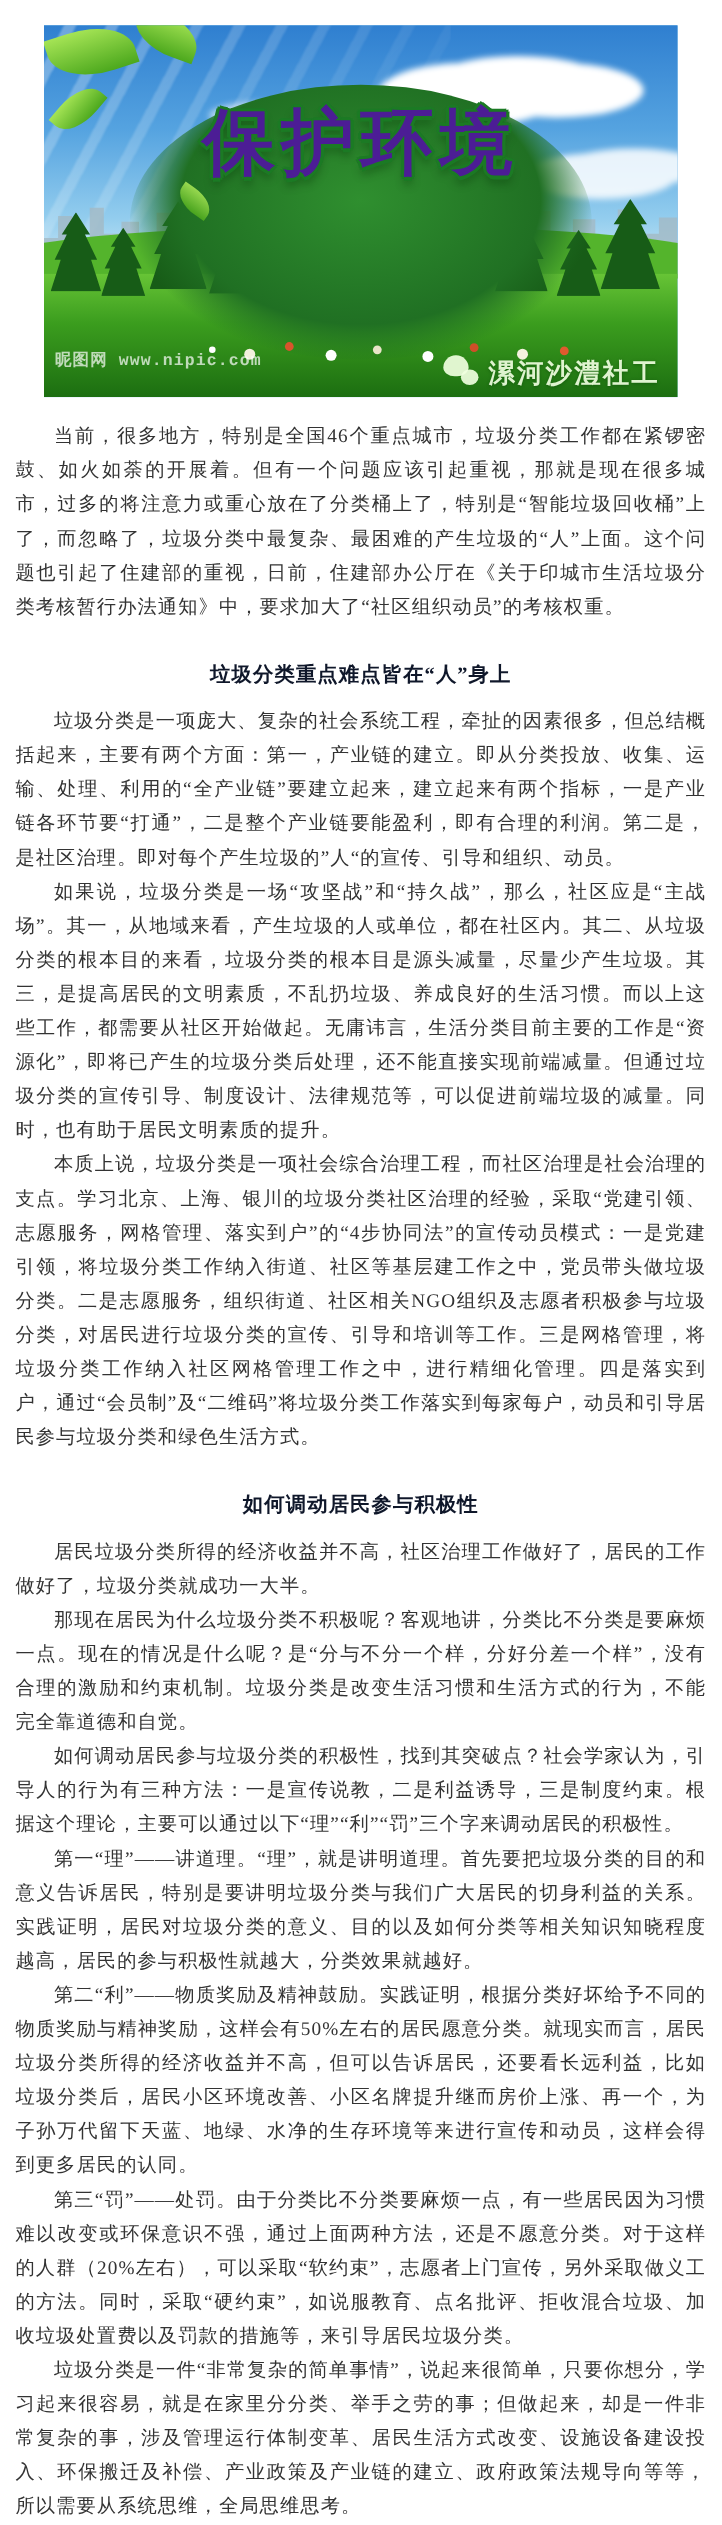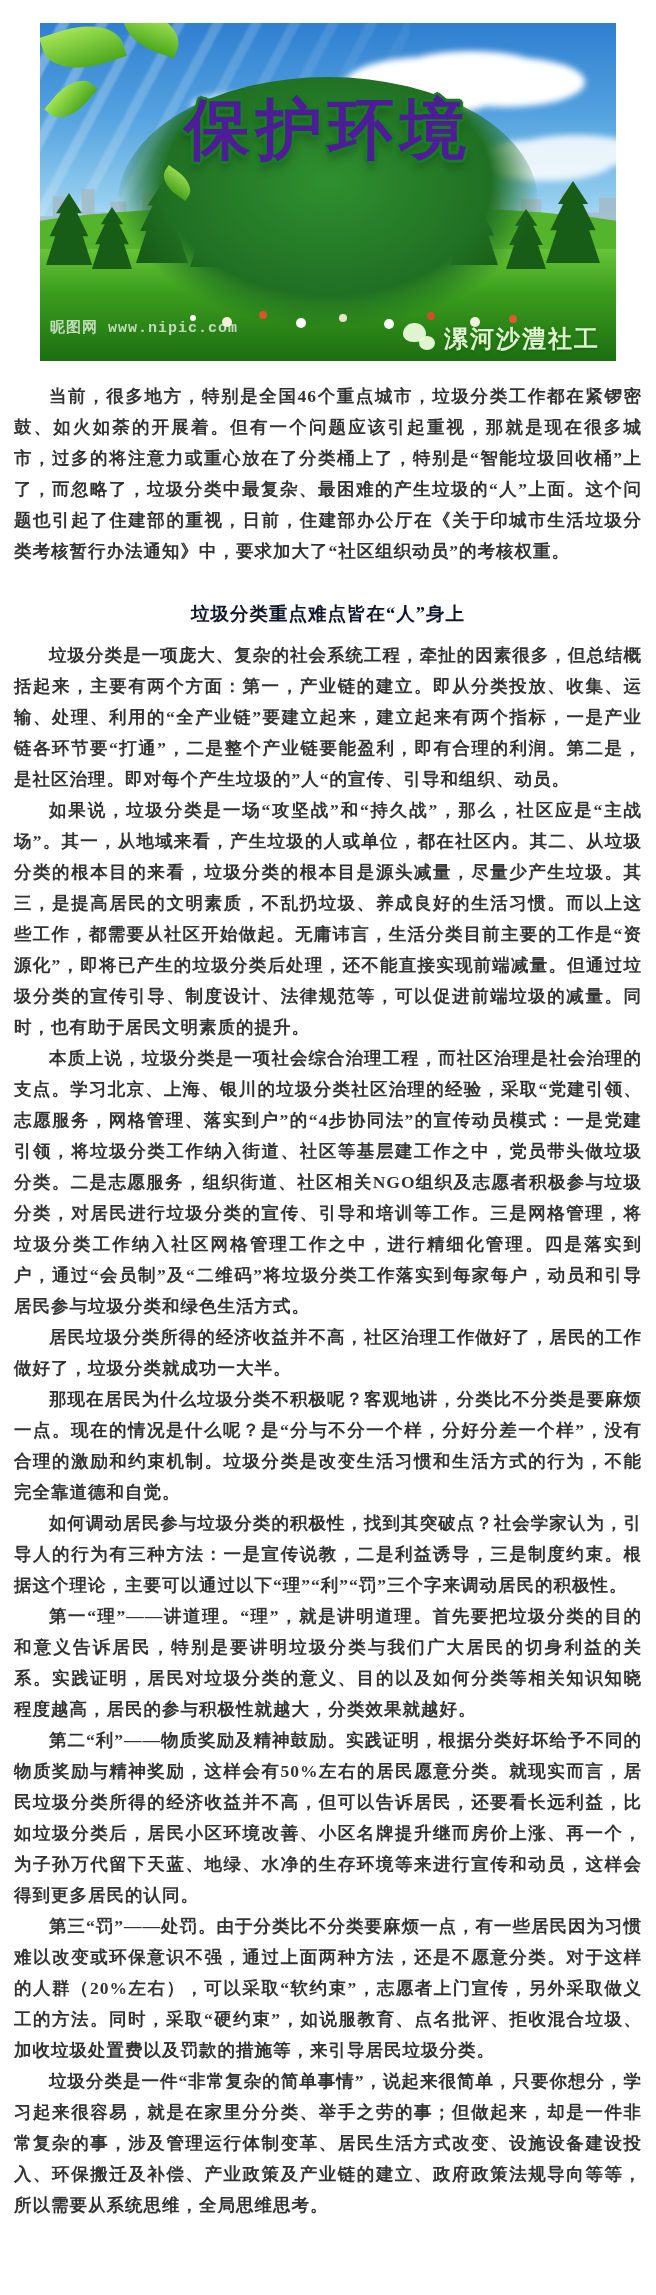--- a/index.html
+++ b/index.html
@@ -57,21 +57,21 @@
         text-shadow:0 1px 3px rgba(0,60,0,.45);}
   .wx-icon{position:relative;width:32px;height:27px;display:inline-block;}
   .wx-icon::before{content:"";position:absolute;left:0;top:0;width:23px;height:19px;
         background:rgba(240,255,224,.92);border-radius:50% 50% 46% 46%/60% 60% 42% 42%;}
   .wx-icon::after{content:"";position:absolute;right:0;bottom:0;width:16px;height:14px;
         background:rgba(240,255,224,.92);border-radius:50%;}
 
   
   .article{padding:0 14px 70px;font-family:"Liberation Serif","DejaVu Serif",serif;
         font-size:17.5px;line-height:31px;color:#333;text-align:justify;letter-spacing:1px;}
-  .article p{margin:0;text-indent:2em;font-weight:bold;}
+  .article p{margin:0;text-indent:2em;}
   .article h2{font-size:18.5px;font-weight:bold;text-align:center;color:#0f172a;
         margin:32px 0 10px;text-indent:0;letter-spacing:1px;}
 </style>
 </head>
 <body>
 
 <div class="page">
 
   <figure class="hero" style="margin-top:23px;margin-bottom:20px;">
     <div class="sky"></div>
@@ -105,20 +105,21 @@
       <span>漯河沙澧社工</span>
     </div>
   </figure>
 
   <div class="article">
       <p>当前，很多地方，特别是全国46个重点城市，垃圾分类工作都在紧锣密鼓、如火如荼的开展着。但有一个问题应该引起重视，那就是现在很多城市，过多的将注意力或重心放在了分类桶上了，特别是“智能垃圾回收桶”上了，而忽略了，垃圾分类中最复杂、最困难的产生垃圾的“人”上面。这个问题也引起了住建部的重视，日前，住建部办公厅在《关于印城市生活垃圾分类考核暂行办法通知》中，要求加大了“社区组织动员”的考核权重。</p>
       <h2>垃圾分类重点难点皆在“人”身上</h2>
       <p>垃圾分类是一项庞大、复杂的社会系统工程，牵扯的因素很多，但总结概括起来，主要有两个方面：第一，产业链的建立。即从分类投放、收集、运输、处理、利用的“全产业链”要建立起来，建立起来有两个指标，一是产业链各环节要“打通”，二是整个产业链要能盈利，即有合理的利润。第二是，是社区治理。即对每个产生垃圾的”人“的宣传、引导和组织、动员。</p>
       <p>如果说，垃圾分类是一场“攻坚战”和“持久战”，那么，社区应是“主战场”。其一，从地域来看，产生垃圾的人或单位，都在社区内。其二、从垃圾分类的根本目的来看，垃圾分类的根本目是源头减量，尽量少产生垃圾。其三，是提高居民的文明素质，不乱扔垃圾、养成良好的生活习惯。而以上这些工作，都需要从社区开始做起。无庸讳言，生活分类目前主要的工作是“资源化”，即将已产生的垃圾分类后处理，还不能直接实现前端减量。但通过垃圾分类的宣传引导、制度设计、法律规范等，可以促进前端垃圾的减量。同时，也有助于居民文明素质的提升。</p>
       <p>本质上说，垃圾分类是一项社会综合治理工程，而社区治理是社会治理的支点。学习北京、上海、银川的垃圾分类社区治理的经验，采取“党建引领、志愿服务，网格管理、落实到户”的“4步协同法”的宣传动员模式：一是党建引领，将垃圾分类工作纳入街道、社区等基层建工作之中，党员带头做垃圾分类。二是志愿服务，组织街道、社区相关NGO组织及志愿者积极参与垃圾分类，对居民进行垃圾分类的宣传、引导和培训等工作。三是网格管理，将垃圾分类工作纳入社区网格管理工作之中，进行精细化管理。四是落实到户，通过“会员制”及“二维码”将垃圾分类工作落实到每家每户，动员和引导居民参与垃圾分类和绿色生活方式。</p>
+      <h2>如何调动居民参与积极性</h2>
       <p>居民垃圾分类所得的经济收益并不高，社区治理工作做好了，居民的工作做好了，垃圾分类就成功一大半。</p>
       <p>那现在居民为什么垃圾分类不积极呢？客观地讲，分类比不分类是要麻烦一点。现在的情况是什么呢？是“分与不分一个样，分好分差一个样”，没有合理的激励和约束机制。垃圾分类是改变生活习惯和生活方式的行为，不能完全靠道德和自觉。</p>
       <p>如何调动居民参与垃圾分类的积极性，找到其突破点？社会学家认为，引导人的行为有三种方法：一是宣传说教，二是利益诱导，三是制度约束。根据这个理论，主要可以通过以下“理”“利”“罚”三个字来调动居民的积极性。</p>
       <p>第一“理”——讲道理。“理”，就是讲明道理。首先要把垃圾分类的目的和意义告诉居民，特别是要讲明垃圾分类与我们广大居民的切身利益的关系。实践证明，居民对垃圾分类的意义、目的以及如何分类等相关知识知晓程度越高，居民的参与积极性就越大，分类效果就越好。</p>
       <p>第二“利”——物质奖励及精神鼓励。实践证明，根据分类好坏给予不同的物质奖励与精神奖励，这样会有50%左右的居民愿意分类。就现实而言，居民垃圾分类所得的经济收益并不高，但可以告诉居民，还要看长远利益，比如垃圾分类后，居民小区环境改善、小区名牌提升继而房价上涨、再一个，为子孙万代留下天蓝、地绿、水净的生存环境等来进行宣传和动员，这样会得到更多居民的认同。</p>
       <p>第三“罚”——处罚。由于分类比不分类要麻烦一点，有一些居民因为习惯难以改变或环保意识不强，通过上面两种方法，还是不愿意分类。对于这样的人群（20%左右），可以采取“软约束”，志愿者上门宣传，另外采取做义工的方法。同时，采取“硬约束”，如说服教育、点名批评、拒收混合垃圾、加收垃圾处置费以及罚款的措施等，来引导居民垃圾分类。</p>
       <p>垃圾分类是一件“非常复杂的简单事情”，说起来很简单，只要你想分，学习起来很容易，就是在家里分分类、举手之劳的事；但做起来，却是一件非常复杂的事，涉及管理运行体制变革、居民生活方式改变、设施设备建设投入、环保搬迁及补偿、产业政策及产业链的建立、政府政策法规导向等等，所以需要从系统思维，全局思维思考。</p>
     </div>
 
 </div>

